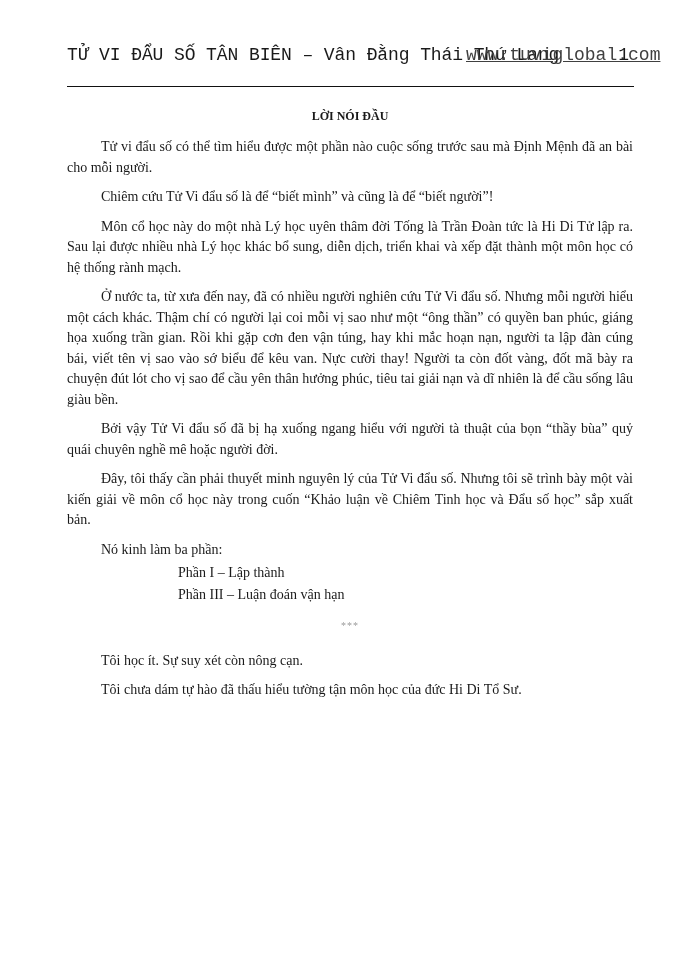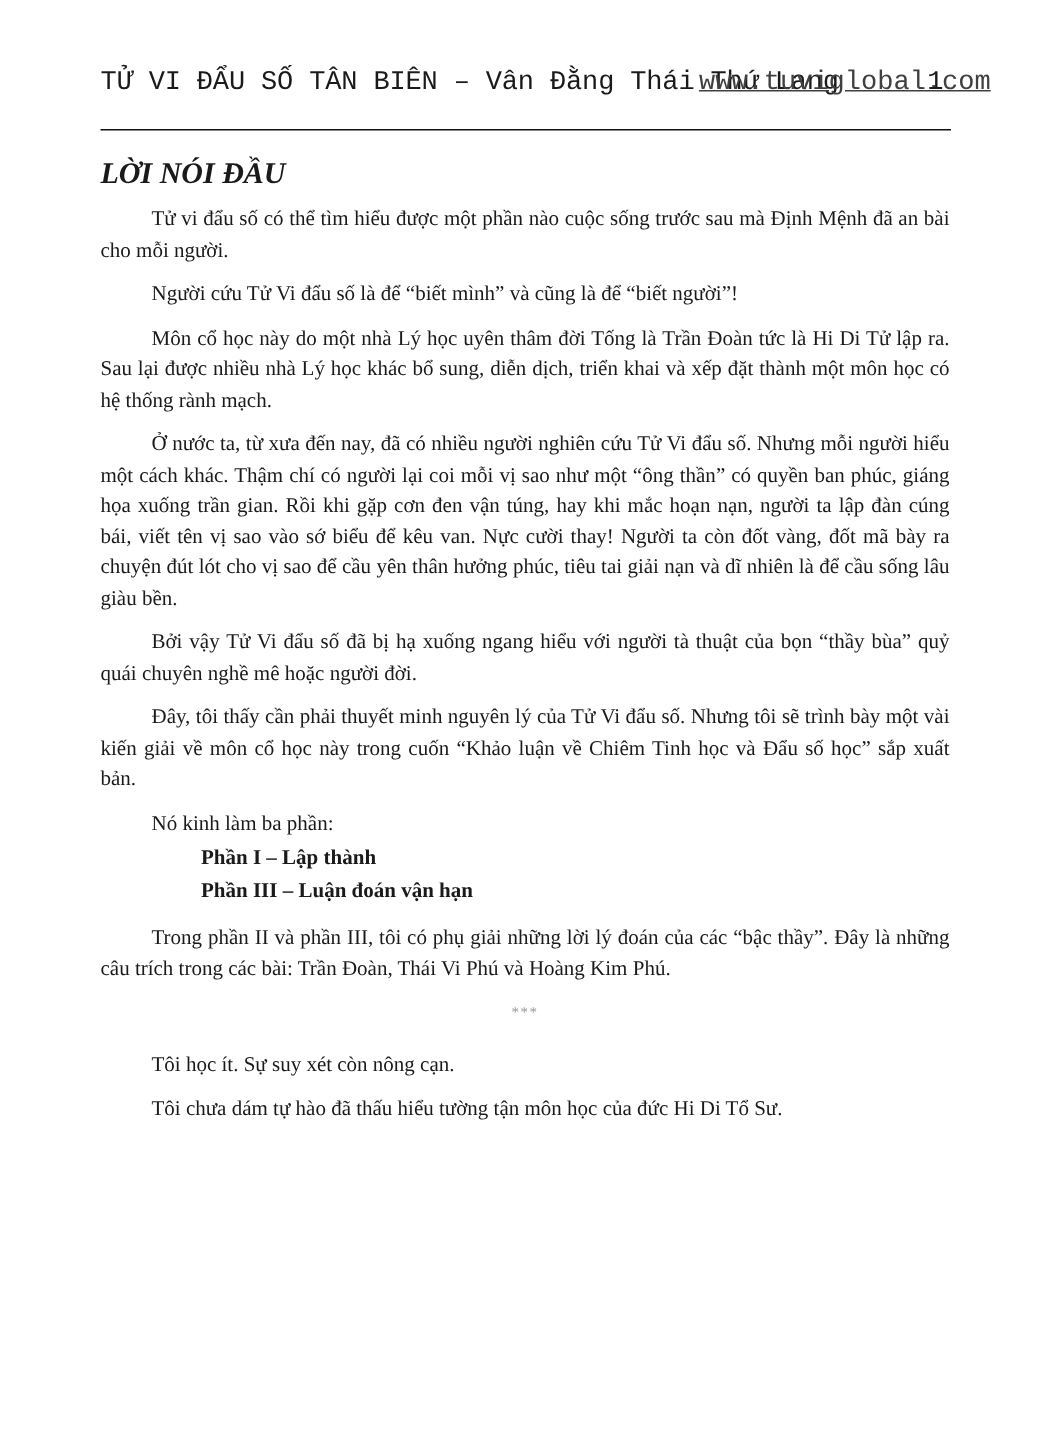--- a/index.html
+++ b/index.html
@@ -56,44 +56,45 @@
     }
     .content {
       position: absolute;
       left: 67px;
       top: 105px;
       width: 566px;
       font-size: 14px;
       line-height: 20.5px;
     }
     .doc-title {
+      text-align: center;
       font-weight: bold;
       margin: 0 0 10px 0;
-      font-size: 20px;
+      font-size: 12px;
       line-height: 22px;
-      font-style: italic;
     }
     .para {
       margin: 0 0 9px 0;
       text-indent: 34px;
       text-align: justify;
     }
     .para b { font-weight: normal; }
     .parts-intro {
       margin: 0 0 2px 0;
       text-indent: 34px;
     }
     .parts-list {
       margin: 0 0 10px 0;
       padding: 0 0 0 67px;
       list-style: none;
     }
     .parts-list li {
-      font-weight: bold;
+      font-weight: normal;
       line-height: 22px;
+      margin-left: 44px;
     }
     .separator {
       text-align: center;
       color: #999;
       font-size: 10px;
       margin: 6px 0 14px 0;
       letter-spacing: 1px;
     }
   </style>
 </head>
@@ -104,32 +105,31 @@
   <a class="header-link">www.tuviglobal.com</a>
   <span class="header-page-number">1</span>
 </div>
 <div class="header-rule"></div>
 
 <div class="content">
   <div class="doc-title">LỜI NÓI ĐẦU</div>
 
   <div id="paragraphs">
       <p class="para"><b>Tử vi đẩu số</b><span> có thể tìm hiểu được một phần nào cuộc sống trước sau mà Định Mệnh đã an bài cho mỗi người.</span></p>
-      <p class="para"><span>Người cứu Tử Vi đẩu số là để “</span><b>biết mình</b><span>” và cũng là để “</span><b>biết người</b><span>”!</span></p>
+      <p class="para"><span>Chiêm cứu Tử Vi đẩu số là để “</span><b>biết mình</b><span>” và cũng là để “</span><b>biết người</b><span>”!</span></p>
       <p class="para"><span>Môn cổ học này do một nhà Lý học uyên thâm đời Tống là Trần Đoàn tức là Hi Di Tử lập ra. Sau lại được nhiều nhà Lý học khác bổ sung, diễn dịch, triển khai và xếp đặt thành một môn học có hệ thống rành mạch.</span></p>
       <p class="para"><span>Ở nước ta, từ xưa đến nay, đã có nhiều người nghiên cứu Tử Vi đẩu số. Nhưng mỗi người hiểu một cách khác. Thậm chí có người lại coi mỗi vị sao như một “</span><b>ông thần</b><span>” có quyền ban phúc, giáng họa xuống trần gian. Rồi khi gặp cơn đen vận túng, hay khi mắc hoạn nạn, người ta lập đàn cúng bái, viết tên vị sao vào sớ biểu để kêu van. Nực cười thay! Người ta còn đốt vàng, đốt mã bày ra chuyện đút lót cho vị sao để cầu yên thân hưởng phúc, tiêu tai giải nạn và dĩ nhiên là để cầu sống lâu giàu bền.</span></p>
       <p class="para"><span>Bởi vậy Tử Vi đẩu số đã bị hạ xuống ngang hiểu với người tà thuật của bọn “</span><b>thầy bùa</b><span>” quỷ quái chuyên nghề mê hoặc người đời.</span></p>
       <p class="para"><span>Đây, tôi thấy cần phải thuyết minh nguyên lý của Tử Vi đẩu số. Nhưng tôi sẽ trình bày một vài kiến giải về môn cổ học này trong cuốn “</span><b>Khảo luận về Chiêm Tinh học và Đẩu số học</b><span>” sắp xuất bản.</span></p>
     </div>
 
   <p class="parts-intro">Nó kinh làm ba phần:</p>
   <ul class="parts-list">
     <li>Phần I – Lập thành</li>
     <li>Phần III – Luận đoán vận hạn</li>
   </ul>
 
-  <p class="para" id="after-parts"><span>Trong phần II và phần III, tôi có phụ giải những lời lý đoán của các “</span><b>bậc thầy</b><span>”. Đây là những câu trích trong các bài: Trần Đoàn, Thái Vi Phú và Hoàng Kim Phú.</span></p>
 
   <div class="separator">***</div>
 
   <p class="para">Tôi học ít. Sự suy xét còn nông cạn.</p>
   <p class="para">Tôi chưa dám tự hào đã thấu hiểu tường tận môn học của đức Hi Di Tổ Sư.</p>
 </div>
 
 </body></html>

